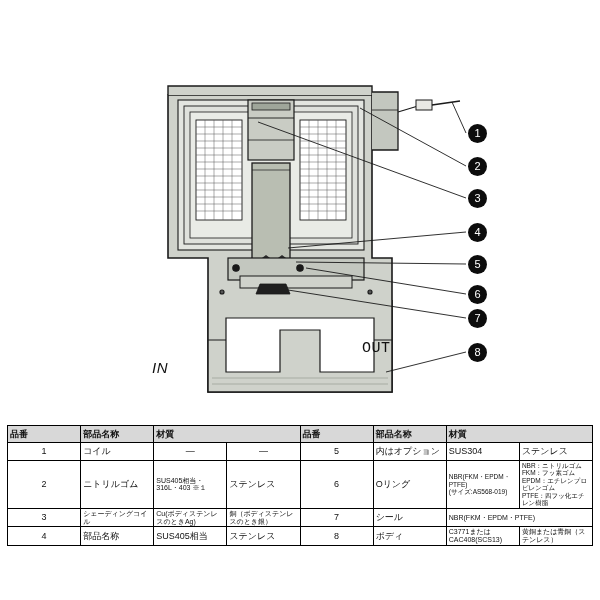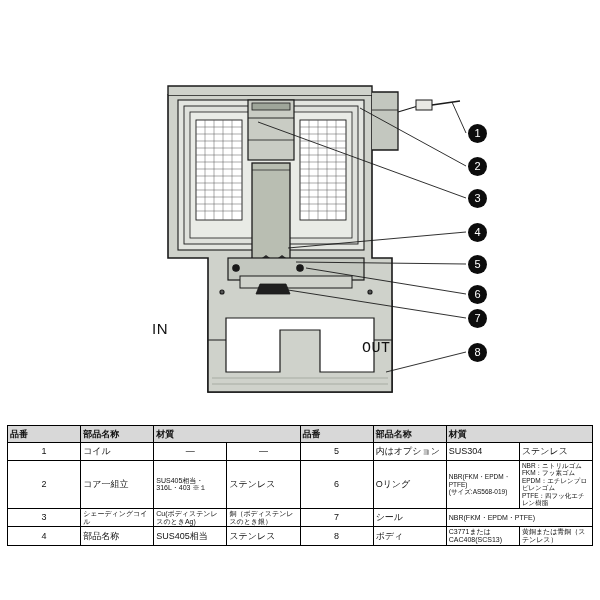--- a/index.html
+++ b/index.html
@@ -176,21 +176,21 @@
 
     <div class="calloutnum" style="left:468px;top:124px;">1</div>
     <div class="calloutnum" style="left:468px;top:157px;">2</div>
     <div class="calloutnum" style="left:468px;top:189px;">3</div>
     <div class="calloutnum" style="left:468px;top:223px;">4</div>
     <div class="calloutnum" style="left:468px;top:255px;">5</div>
     <div class="calloutnum" style="left:468px;top:285px;">6</div>
     <div class="calloutnum" style="left:468px;top:309px;">7</div>
     <div class="calloutnum" style="left:468px;top:343px;">8</div>
 
-    <div class="iolabel" style="left:152px;top:320px;">IN</div>
+    <div class="iolabel" style="left:152px;top:359px;font-style:italic;">IN</div>
     <div class="iolabel" style="left:362px;top:340px;font-family:Liberation Mono, monospace;">OUT</div>
   </div>
 
   <div id="tablewrap">
     <table>
       <thead>
         <tr>
           <th class="num">品番</th>
           <th>部品名称</th>
           <th colspan="2">材質</th>
@@ -205,21 +205,21 @@
           <td class="nm">コイル</td>
           <td class="mat dash">—</td>
           <td class="matr dash">—</td>
           <td class="num">5</td>
           <td class="nm">内はオプション</td>
           <td class="mat">SUS304</td>
           <td class="matr">ステンレス</td>
         </tr>
         <tr>
           <td class="num">2</td>
-          <td class="nm">コア一組立</td>
+          <td class="nm">ニトリルゴム</td>
           <td class="mat smallcell">SUS405相当・316L・403 ※１</td>
           <td class="matr">ステンレス</td>
           <td class="num">6</td>
           <td class="nm">Oリング</td>
           <td class="mat tiny" style="white-space:pre-line">NBR(FKM・EPDM・PTFE)
 (サイズ:AS568-019)</td>
           <td class="matr tiny" style="white-space:pre-line">NBR：ニトリルゴム
 FKM：フッ素ゴム
 EPDM：エチレンプロピレンゴム
 PTFE：四フッ化エチレン樹脂</td>

